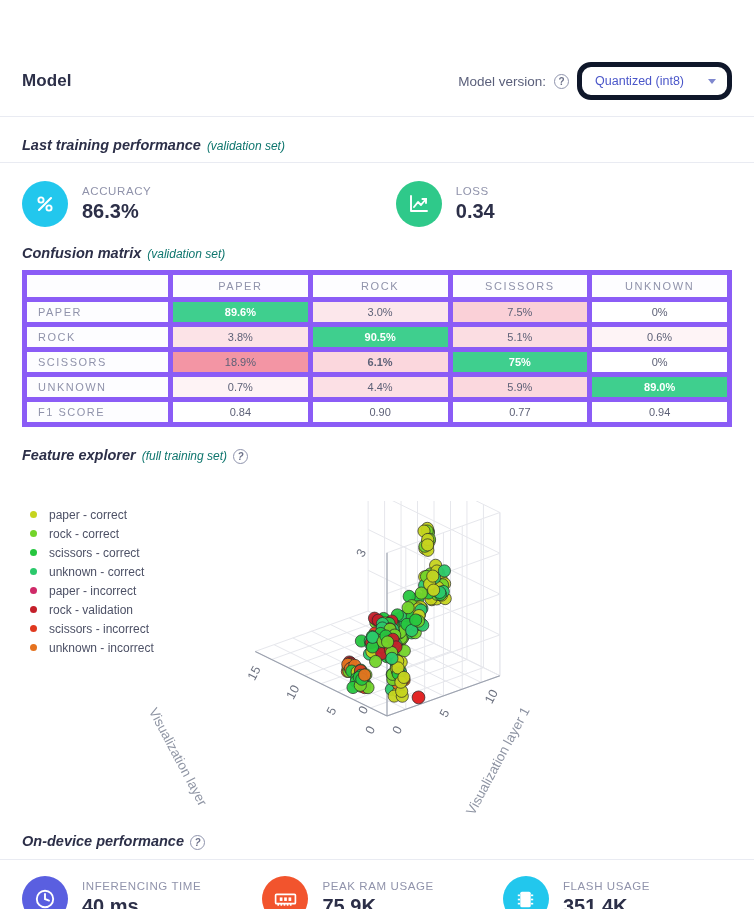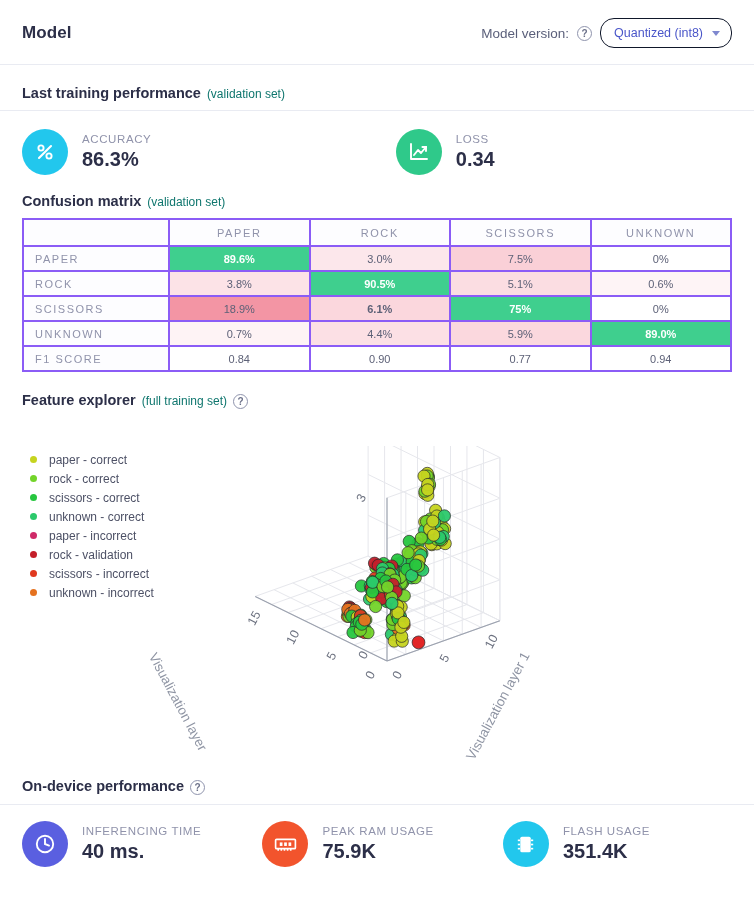--- a/index.html
+++ b/index.html
@@ -9,45 +9,46 @@
     font-family: "Liberation Sans", sans-serif;
     color: #3b3f5c;
     overflow: hidden;
   }
   .page { width: 754px; height: 909px; position: relative; }
 
   
   .header {
     display: flex; align-items: center; justify-content: space-between;
     padding: 18px 22px 16px 22px;
+    margin-top: 44px;
   }
   .page-title { font-size: 17px; font-weight: bold; color: #2c2f48; letter-spacing: .1px; }
   .version-wrap { display: flex; align-items: center; gap: 8px; }
   .version-label { font-size: 13.5px; color: #5a5f7a; }
   .help-icon {
     width: 15px; height: 15px; border-radius: 50%;
     border: 1.3px solid #8f94ad; color: #6c7189;
     font-size: 10px; line-height: 13px; text-align: center;
     display: inline-block; font-weight: bold;
   }
   .dropdown {
-    display: inline-flex; align-items: center; gap: 9px;
-    border: 1px solid #0f172a; border-radius: 14px;
+    display: inline-flex; align-items: center; gap: 24px;
+    border: 5px solid #0f172a; border-radius: 14px;
     padding: 7px 11px 7px 13px;
     color: #4a56c9; font-size: 12.5px; background: #fff; cursor: pointer;
   }
   .caret {
     width: 0; height: 0; border-left: 4.5px solid transparent;
     border-right: 4.5px solid transparent; border-top: 5px solid #7f88cf;
   }
 
   
   .section-head {
     padding: 0 22px 9px 22px;
-    display: flex; align-items: baseline; gap: 6px;
+    display: flex; align-items: baseline; gap: 6px; font-style: italic;
   }
   .section-head.spaced { padding-top: 20px; }
   .section-title { font-size: 14.5px; font-weight: bold; color: #2c2f48; }
   .section-sub { font-size: 12px; color: #0f766e; }
   .hr { height: 1px; background: #e9ebf2; width: 100%; }
 
   
   .metrics { display: flex; padding: 18px 22px 18px 22px; }
   .metric { display: flex; align-items: center; gap: 14px; }
   .metric.m-acc  { width: 378px; }
@@ -64,21 +65,21 @@
   .metric-label {
     font-size: 11.5px; color: #9093ab; letter-spacing: .6px;
   }
   .metric-value { font-size: 20px; font-weight: bold; color: #2c2f48; }
 
   
   .matrix-wrap { padding: 0 22px; }
   table.matrix { width: 710px; border-collapse: collapse; table-layout: fixed; }
   table.matrix th, table.matrix td {
     height: 25px; text-align: center; font-size: 11px;
-    border: 2px solid #8b5cf6;
+    border: 5px solid #8b5cf6;
   }
   table.matrix thead th {
     color: #9093ab; letter-spacing: 1.6px; font-weight: normal;
     background: #fdfdff; height: 27px;
   }
   table.matrix th.rowhead {
     text-align: left; padding-left: 11px; color: #9093ab;
     letter-spacing: 1.5px; font-weight: normal; background: #fdfdff;
     width: 146px;
   }

